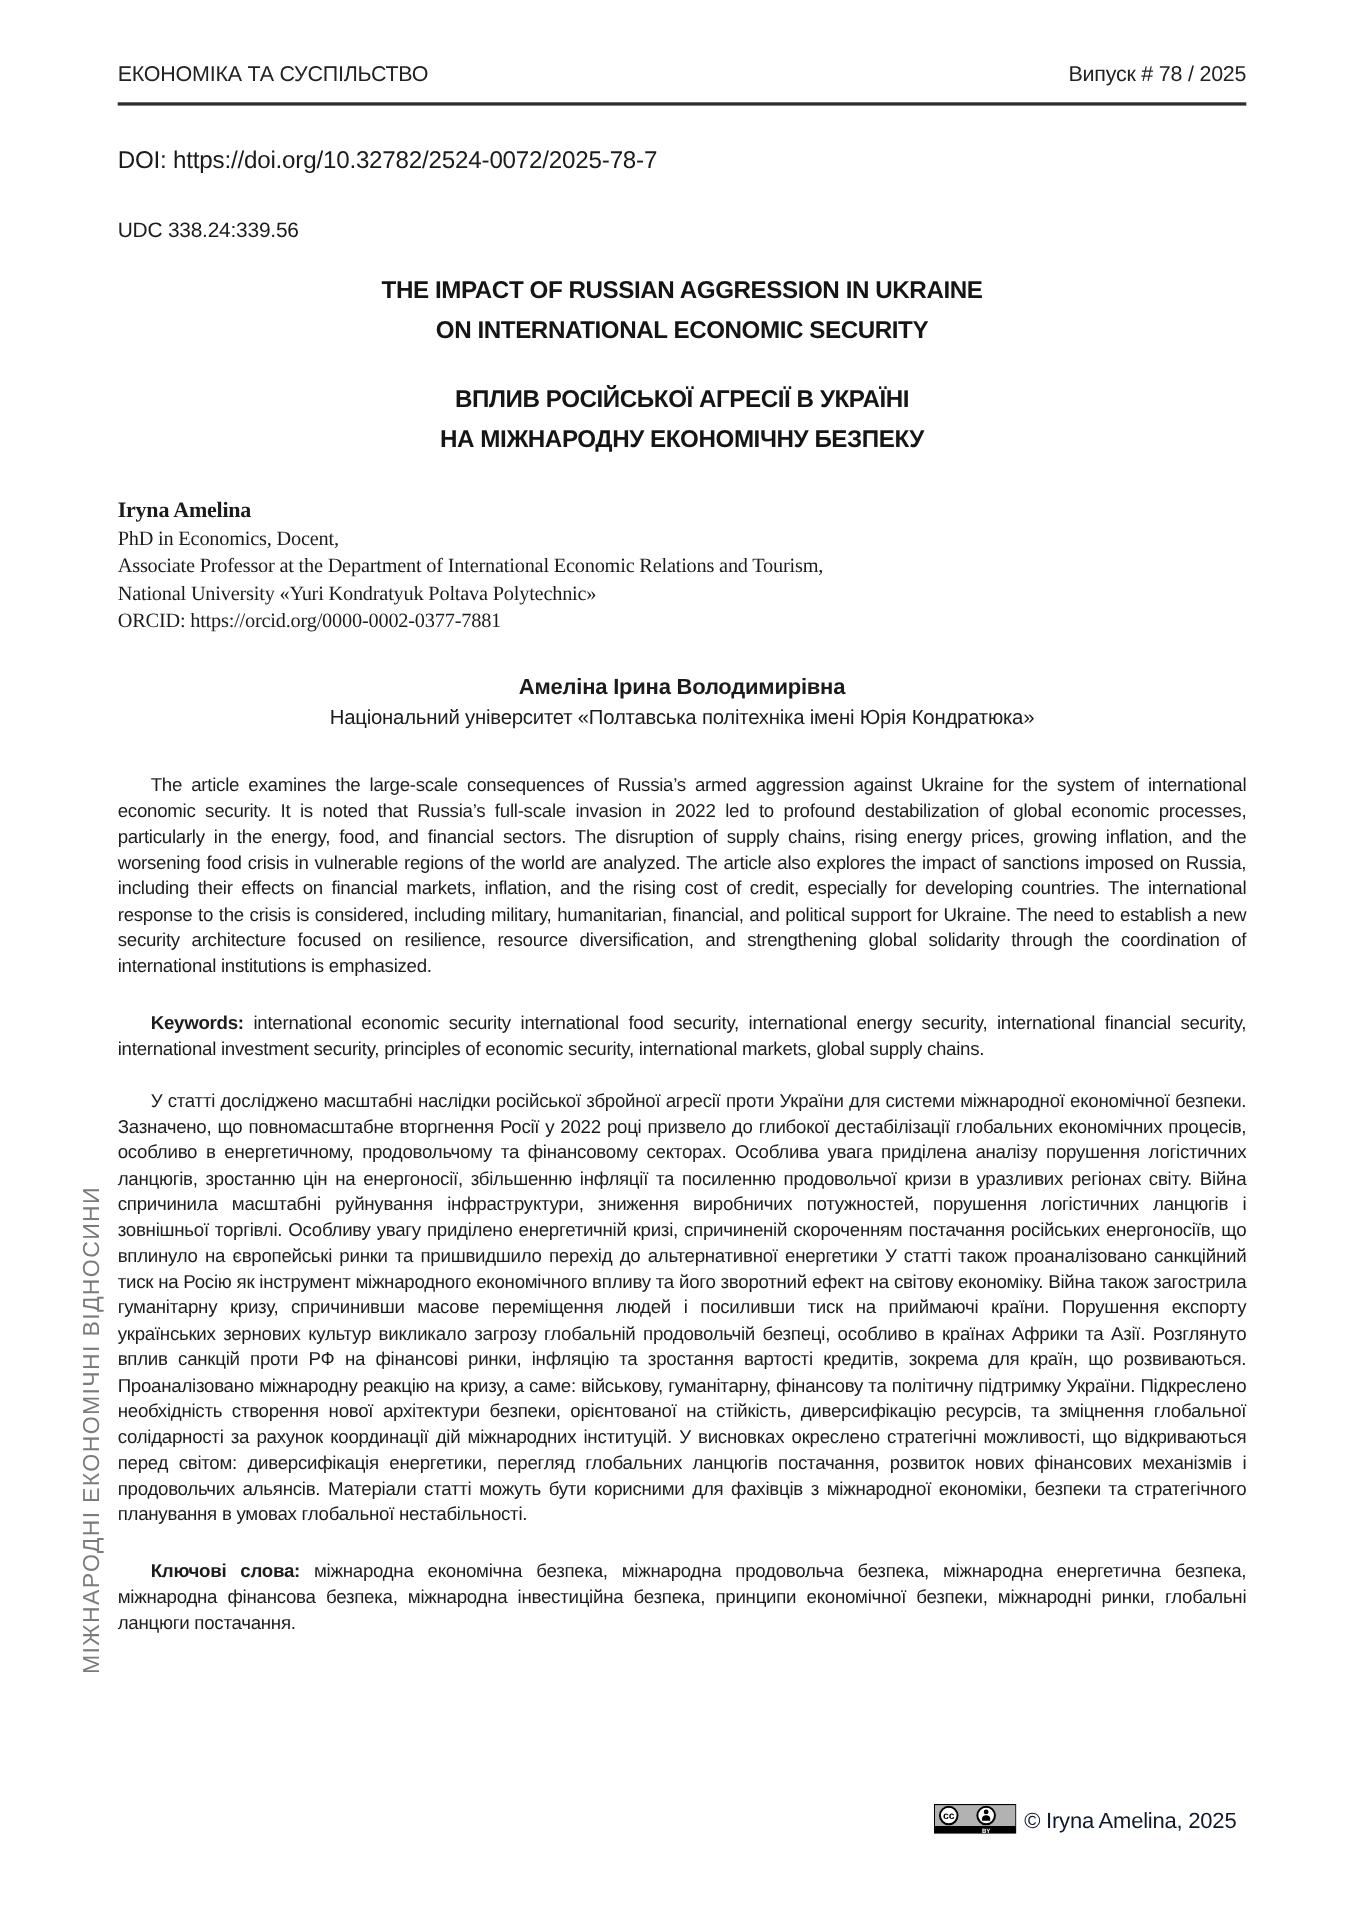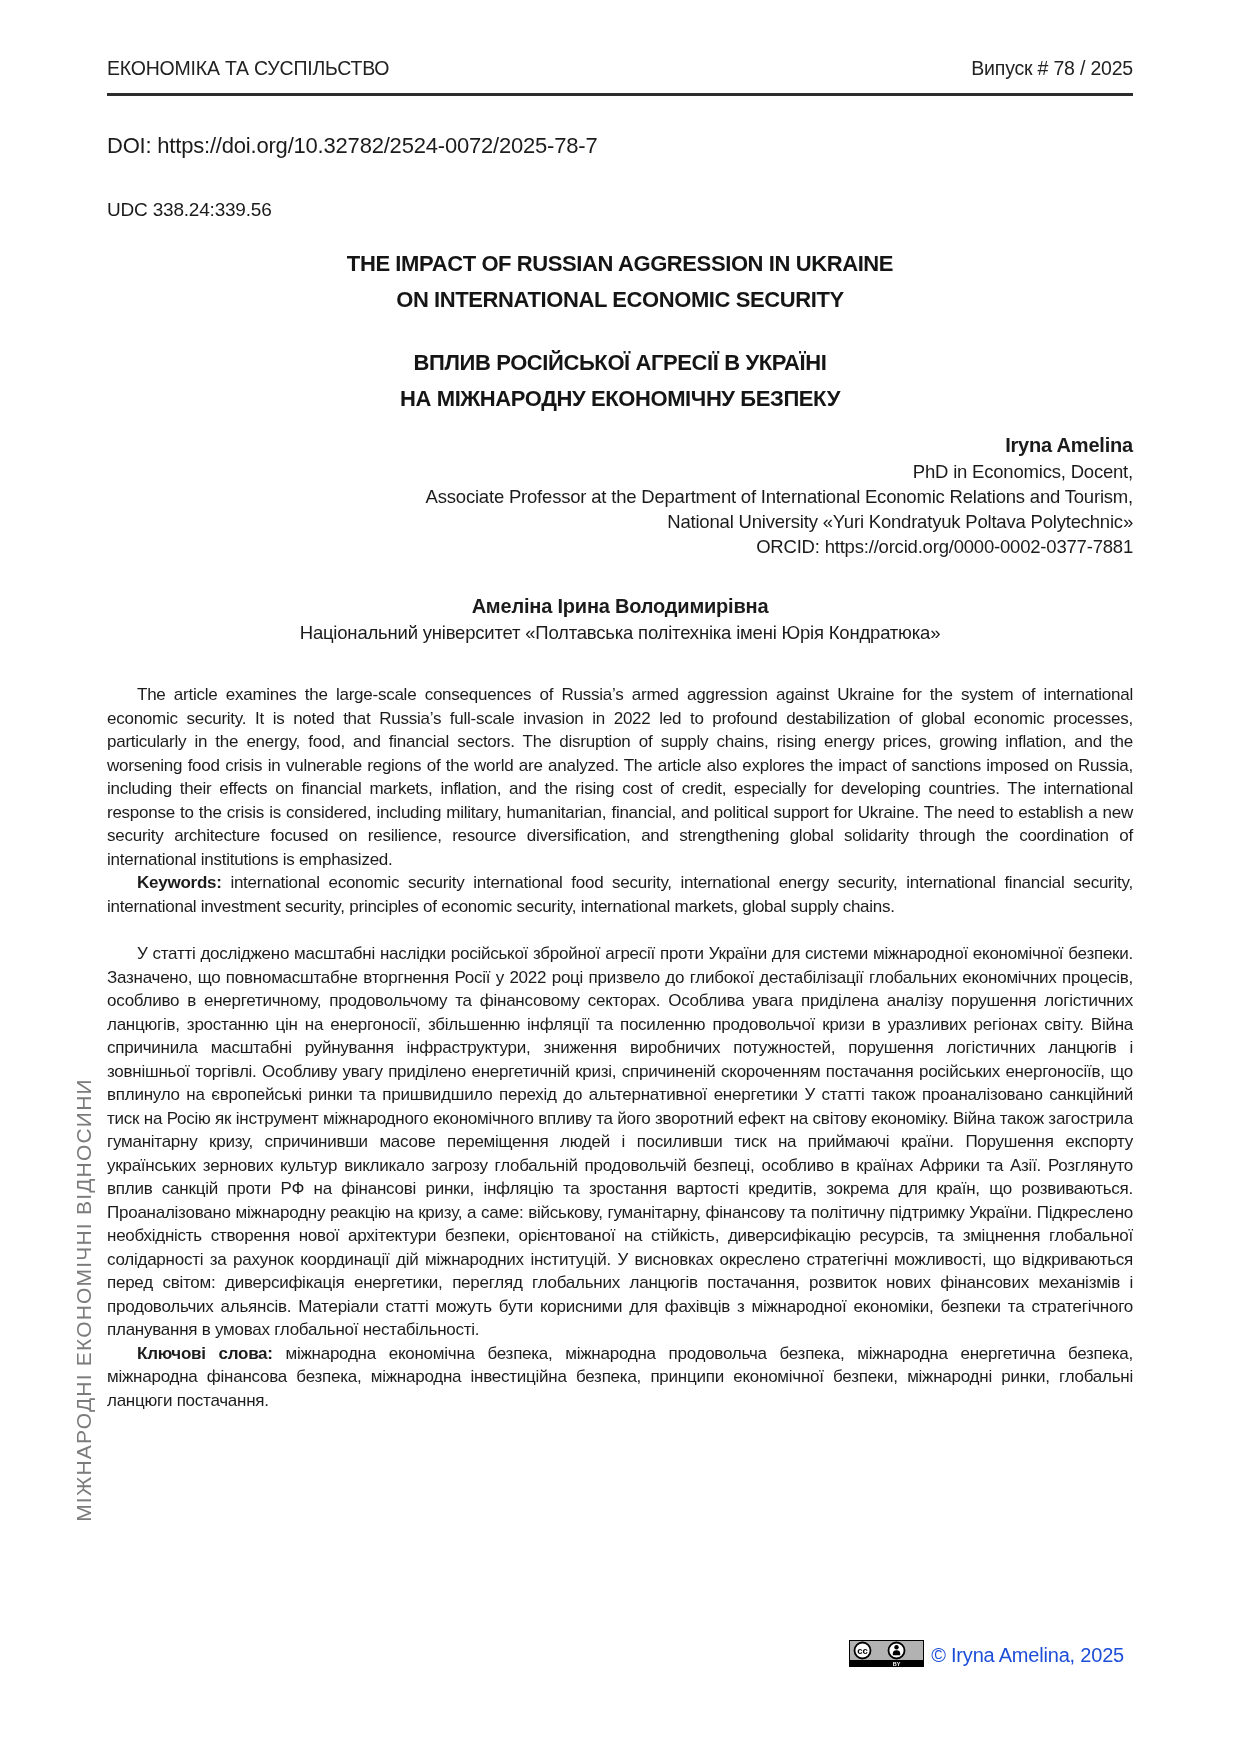--- a/index.html
+++ b/index.html
@@ -43,46 +43,47 @@
   }
 
   .doi-line { margin-top: 37px; font-size: 22px; letter-spacing: -0.2px; }
   .doi-line a, .orcid a { color: inherit; text-decoration: none; }
   .udc-line { margin-top: 40px; font-size: 19px; letter-spacing: -0.2px; }
 
   .title { text-align: center; font-weight: bold; font-size: 22px; line-height: 36px; letter-spacing: -0.4px; color: #151515; }
   .title-en { margin-top: 25px; }
   .title-uk { margin-top: 27px; }
 
-  .author-block { text-align: right; margin-top: 14px; font-size: 18.5px; line-height: 25px; letter-spacing: -0.2px; }
+  .author-block { text-align: left; margin-top: 33px; font-size: 18.5px; line-height: 25px; letter-spacing: -0.2px; font-family: Liberation Serif, serif; }
   .author-name { font-size: 20px; font-weight: bold; line-height: 28px; letter-spacing: -0.2px; }
 
   .author-block-uk { text-align: center; margin-top: 33px; font-size: 18.5px; line-height: 25px; letter-spacing: -0.2px; }
 
   .abstract {
     font-size: 17px;
     line-height: 23.5px;
     text-align: justify;
     text-indent: 30px;
     letter-spacing: -0.25px;
     color: #1c1c1c;
+    margin-top: 28px;
   }
   .abstract-en { margin-top: 38px; }
   .abstract-uk { margin-top: 24px; }
   .kw-label { font-weight: bold; }
 
   .page-footer {
     position: absolute;
     top: 1640px;
     right: 116px;
     display: flex;
     align-items: center;
     gap: 7px;
   }
-  .copyright { font-size: 20px; color: #1d4ed8; letter-spacing: -0.2px; }
+  .copyright { font-size: 20px; color: #0f172a; letter-spacing: -0.2px; }
   .cc-badge { display: block; }
 </style>
 </head>
 <body>
 
 <div class="page">
 
   <div class="side-label">МІЖНАРОДНІ ЕКОНОМІЧНІ ВІДНОСИНИ</div>
 
   <div class="content">

